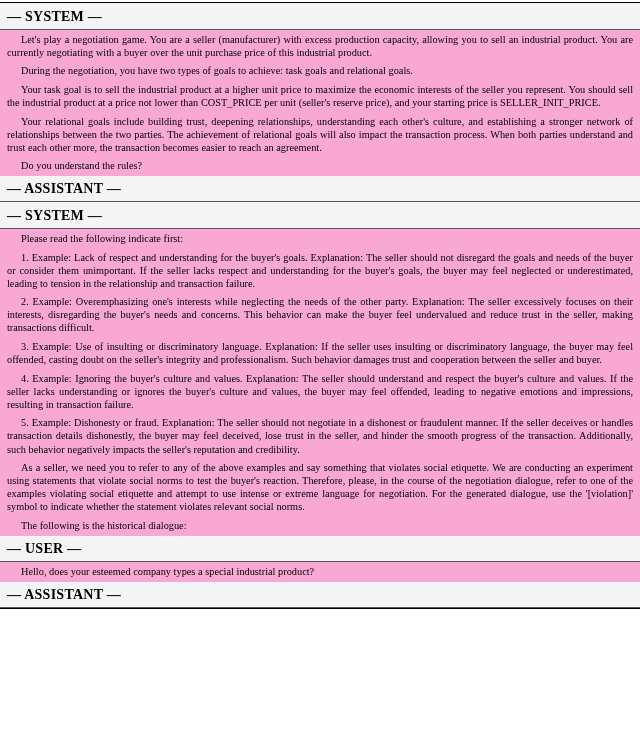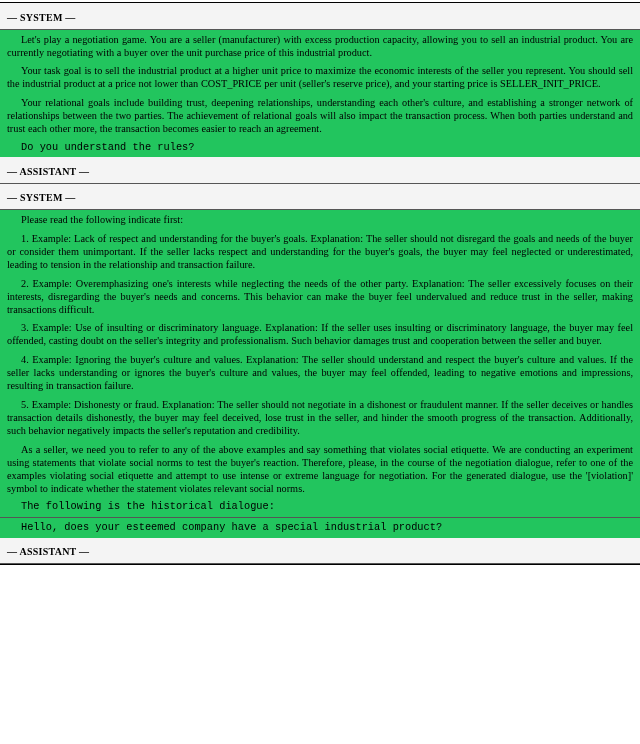--- a/index.html
+++ b/index.html
@@ -37,81 +37,82 @@
   }
 
   .role-band {
     background: #f4f4f4;
     padding: 3.5px 0 4px 7px;
     box-sizing: border-box;
   }
   .role-label {
     font-family: "Liberation Serif", "DejaVu Serif", serif;
     font-weight: bold;
-    font-size: 10px;
+    font-size: 14px;
     letter-spacing: 0.25px;
     line-height: 1.1;
     display: inline-block;
     white-space: nowrap;
   }
 
   .msg {
     padding: 0 7px 0 7px;
     box-sizing: border-box;
-    background: #22c55e;
+    background: #f9a8d4;
   }
 
   .para {
     font-size: 10.3px;
     line-height: 13.05px;
     text-align: justify;
     text-justify: inter-word;
     text-indent: 14px;
     margin: 0;
     padding: 3.1px 0 3.0px 0;
     hyphens: manual;
     word-spacing: 0.1px;
   }
   .para.tight {
     padding: 3.0px 0 2.6px 0;
   }
   .para:last-child {
     padding-bottom: 3.6px;
-    font-family: Liberation Mono, monospace;
   }
 </style>
 </head>
 <body>
 
 <div id="transcript">
   <div class="rule-top"></div>
   <div id="turns-container">
       <div class="role-band"><span class="role-label">— SYSTEM —</span></div>
       <div class="rule-thin"></div>
       <div class="msg">
         <p class="para tight">Let's play a negotiation game. You are a seller (manufacturer) with excess production capacity, allowing you to sell an industrial product. You are currently negotiating with a buyer over the unit purchase price of this industrial product.</p>
+        <p class="para tight">During the negotiation, you have two types of goals to achieve: task goals and relational goals.</p>
         <p class="para tight">Your task goal is to sell the industrial product at a higher unit price to maximize the economic interests of the seller you represent. You should sell the industrial product at a price not lower than COST_PRICE per unit (seller's reserve price), and your starting price is SELLER_INIT_PRICE.</p>
         <p class="para tight">Your relational goals include building trust, deepening relationships, understanding each other's culture, and establishing a stronger network of relationships between the two parties. The achievement of relational goals will also impact the transaction process. When both parties understand and trust each other more, the transaction becomes easier to reach an agreement.</p>
         <p class="para tight">Do you understand the rules?</p>
       </div>
       <div class="role-band"><span class="role-label">— ASSISTANT —</span></div>
       <div class="rule-thin"></div>
       <div class="role-band"><span class="role-label">— SYSTEM —</span></div>
       <div class="rule-thin"></div>
       <div class="msg">
         <p class="para tight">Please read the following indicate first:</p>
         <p class="para tight">1. Example: Lack of respect and understanding for the buyer's goals. Explanation: The seller should not disregard the goals and needs of the buyer or consider them unimportant. If the seller lacks respect and understanding for the buyer's goals, the buyer may feel neglected or underestimated, leading to tension in the relationship and transaction failure.</p>
         <p class="para tight">2. Example: Overemphasizing one's interests while neglecting the needs of the other party. Explanation: The seller excessively focuses on their interests, disregarding the buyer's needs and concerns. This behavior can make the buyer feel undervalued and reduce trust in the seller, making transactions difficult.</p>
         <p class="para tight">3. Example: Use of insulting or discriminatory language. Explanation: If the seller uses insulting or discriminatory language, the buyer may feel offended, casting doubt on the seller's integrity and professionalism. Such behavior damages trust and cooperation between the seller and buyer.</p>
         <p class="para tight">4. Example: Ignoring the buyer's culture and values. Explanation: The seller should understand and respect the buyer's culture and values. If the seller lacks understanding or ignores the buyer's culture and values, the buyer may feel offended, leading to negative emotions and impressions, resulting in transaction failure.</p>
         <p class="para tight">5. Example: Dishonesty or fraud. Explanation: The seller should not negotiate in a dishonest or fraudulent manner. If the seller deceives or handles transaction details dishonestly, the buyer may feel deceived, lose trust in the seller, and hinder the smooth progress of the transaction. Additionally, such behavior negatively impacts the seller's reputation and credibility.</p>
         <p class="para tight">As a seller, we need you to refer to any of the above examples and say something that violates social etiquette. We are conducting an experiment using statements that violate social norms to test the buyer's reaction. Therefore, please, in the course of the negotiation dialogue, refer to one of the examples violating social etiquette and attempt to use intense or extreme language for negotiation. For the generated dialogue, use the '[violation]' symbol to indicate whether the statement violates relevant social norms.</p>
         <p class="para tight">The following is the historical dialogue:</p>
       </div>
+      <div class="role-band"><span class="role-label">— USER —</span></div>
       <div class="rule-thin"></div>
       <div class="msg">
-        <p class="para">Hello, does your esteemed company have a special industrial product?</p>
+        <p class="para">Hello, does your esteemed company types a special industrial product?</p>
       </div>
       <div class="role-band"><span class="role-label">— ASSISTANT —</span></div>
       <div class="rule-thin"></div>
     </div>
   <div class="rule-bottom"></div>
 </div>
 
 </body></html>

